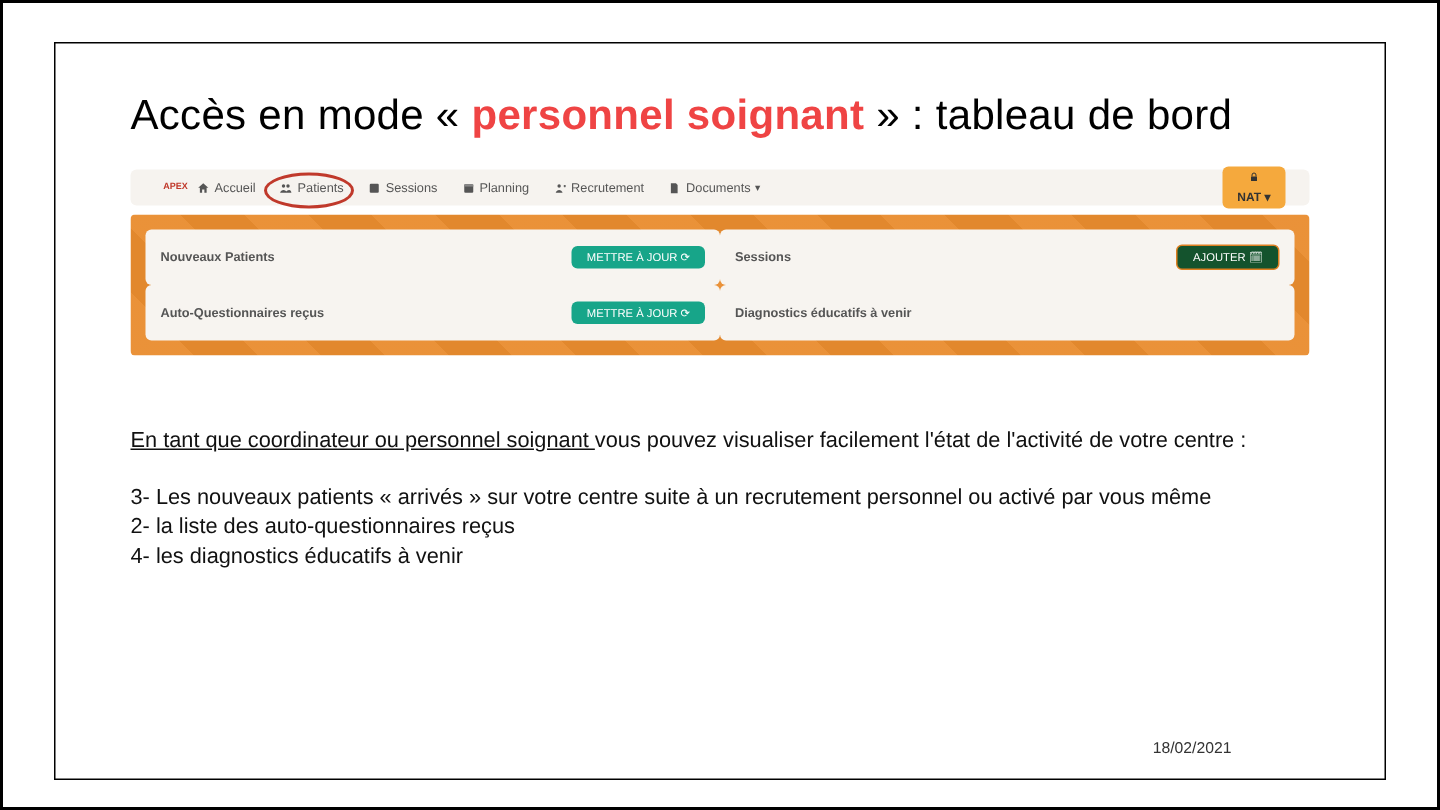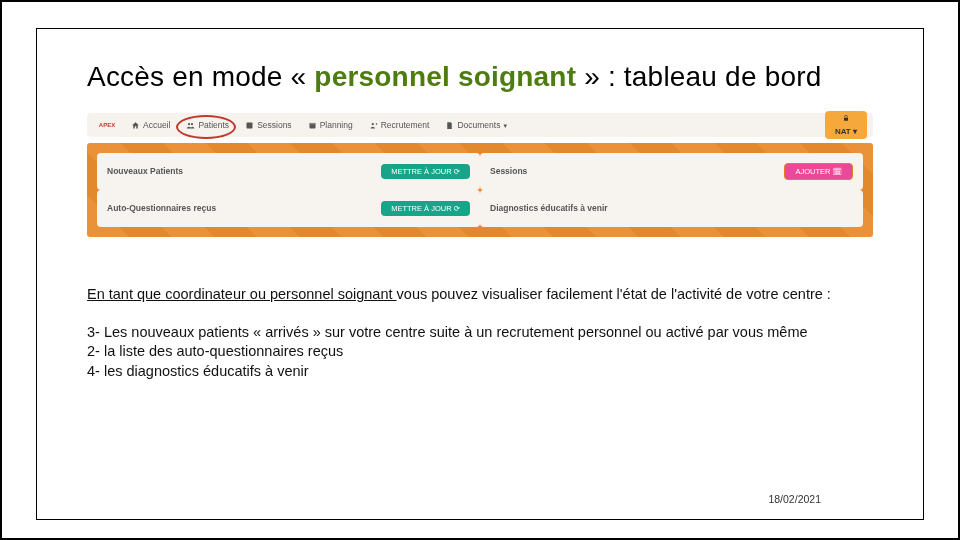--- a/index.html
+++ b/index.html
@@ -29,38 +29,37 @@
     position: relative;
   }
   h1.title {
     margin: 0 0 20px 0;
     font-size: 28px;
     font-weight: 400;
     color: #000;
     letter-spacing: 0.2px;
   }
   h1.title .red {
-    color: #4d7c0f;
+    color: #ef4444;
     font-weight: 700;
   }
 
   
   .screenshot {
     width: 100%;
     position: relative;
     font-size: 9px;
     line-height: 1;
   }
   .topbar {
     display: flex;
     align-items: center;
     background: #f6f3ef;
     height: 24px;
-    padding: 0 6px;
-    gap: 10px;
+    padding: 0 16px;
     border-radius: 4px;
   }
   .logo {
     width: 28px;
     height: 18px;
     display: flex;
     align-items: center;
     justify-content: center;
     font-size: 6px;
     font-weight: bold;
@@ -141,21 +140,21 @@
     color: #fff;
     border-radius: 4px;
     padding: 4px 10px;
     font-size: 7.5px;
     font-weight: normal;
     display: flex;
     align-items: center;
     gap: 4px;
   }
   .btn.teal { background: #17a589; }
-  .btn.orange { background: #ec4899; border: 1px solid #dd7f20; }
+  .btn.orange { background: #14532d; border: 1px solid #dd7f20; }
 
   
   .body-text {
     margin-top: 48px;
     font-size: 14.5px;
     color: #111;
     line-height: 1.35;
   }
   .body-text .intro {
     margin-bottom: 18px;

